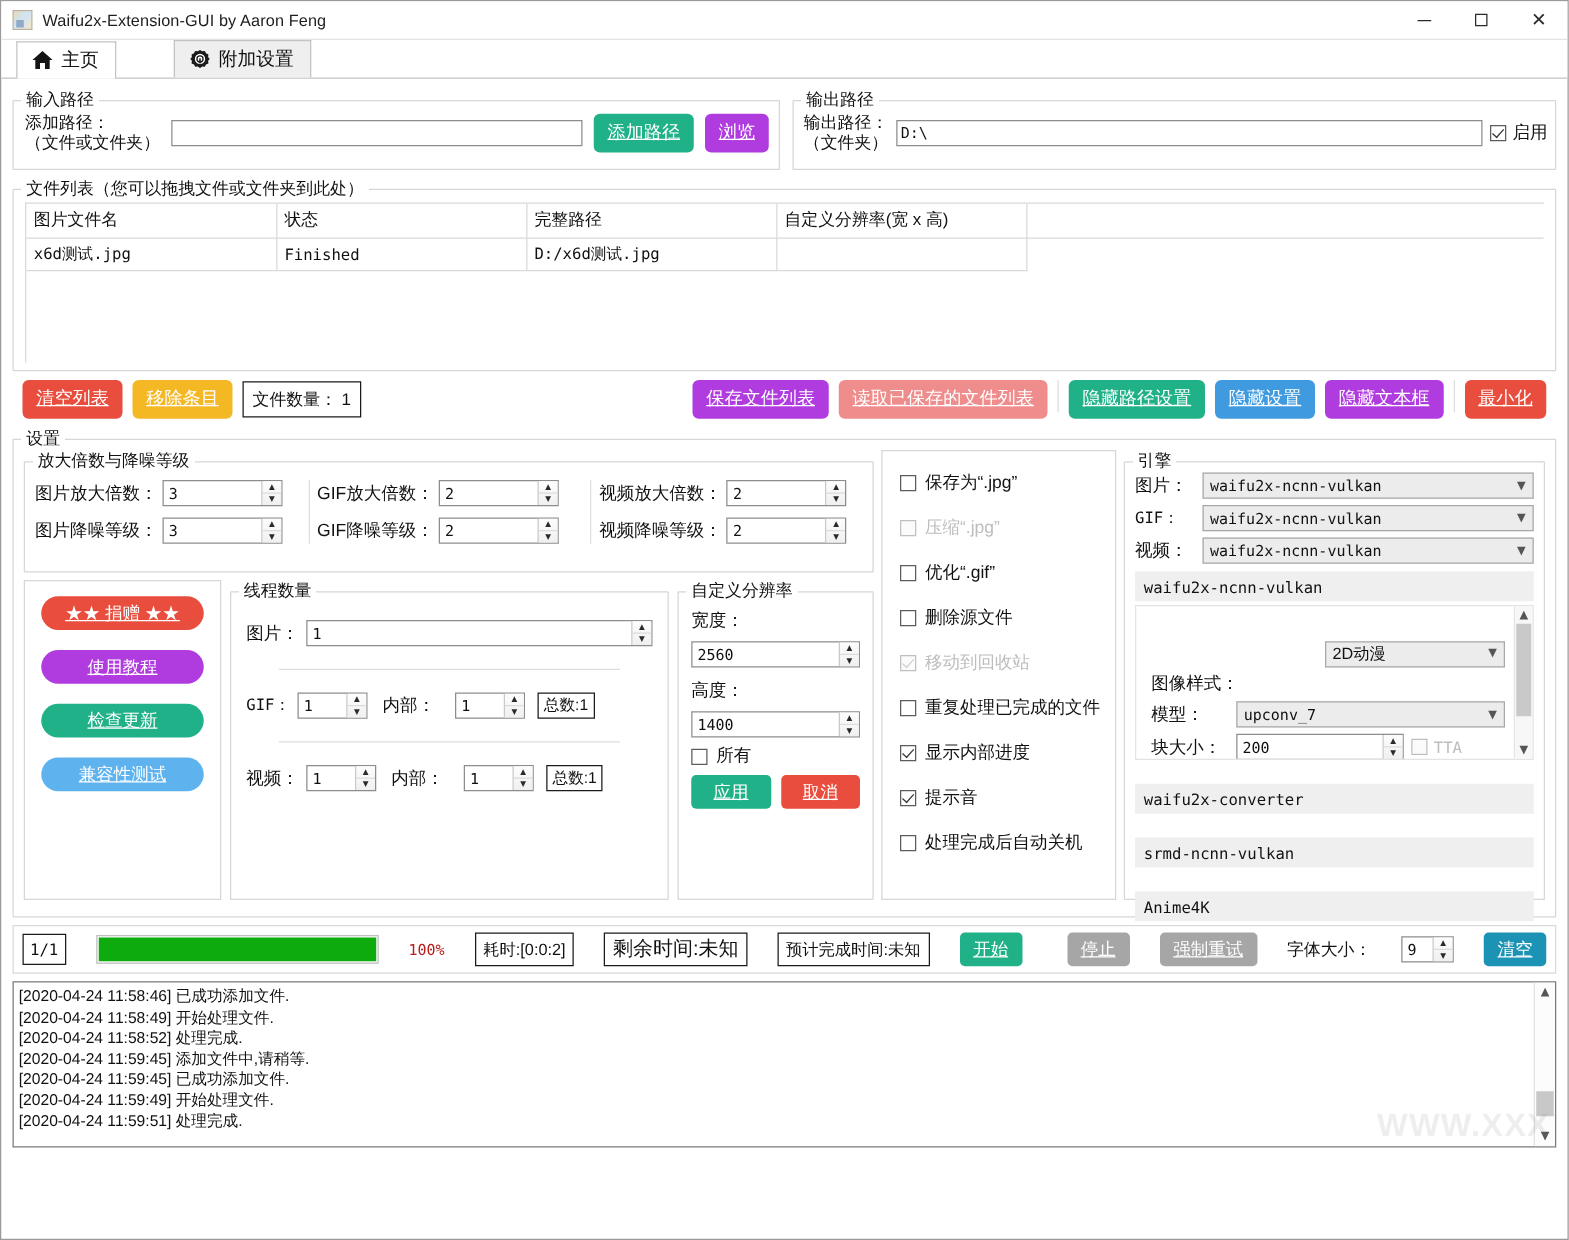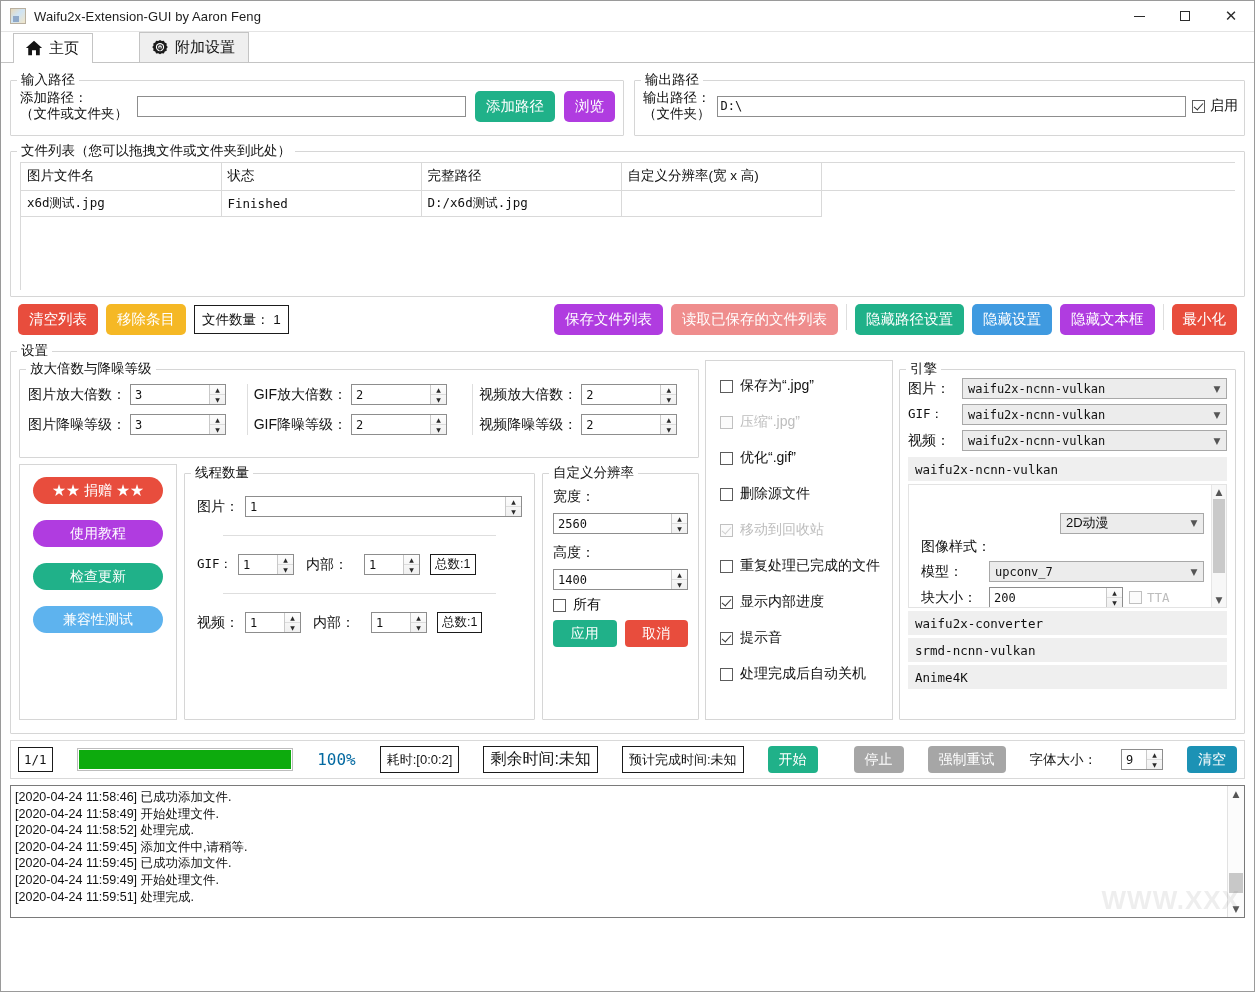--- a/index.html
+++ b/index.html
@@ -201,20 +201,21 @@
     border: none;
     border-radius: 5px;
     color: #fff;
     font-size: 14.5px;
     font-family: "Liberation Sans", sans-serif;
     padding: 0 11px;
     height: 31px;
     line-height: 31px;
     cursor: pointer;
     white-space: nowrap;
+    text-decoration: underline;
   }
   .btn.sm { height: 27px; line-height: 27px; font-size: 14px; border-radius: 4px; }
 
   .boxlabel {
     border: 1px solid #1b1b1b;
     background: #fff;
     font-size: 13.5px;
     color: #111;
     display: inline-flex;
     align-items: center;
@@ -300,21 +301,21 @@
   .engine-scroll .thumb { position:absolute; left:1px; right:1px; top:0; height:74px; background:#c9c9c9; }
 
   .enginebar {
     background: #efefef;
     height: 24px;
     display: flex; align-items: center;
     padding-left: 7px;
     font-family: "DejaVu Sans Mono", monospace;
     font-size: 12.5px;
     color: #111;
-    margin-top: 3px;
+    margin-top: 19px;
   }
 
   .watermark {
     position: absolute;
     right: 14px; bottom: 2px;
     font-size: 26px;
     font-weight: bold;
     color: rgba(120,120,120,0.13);
     letter-spacing: 1px;
     font-family: "Liberation Sans", sans-serif;
@@ -743,21 +744,21 @@
         </div>
       </fieldset>
     </div>
   </fieldset>
 
   <div style="display:flex; align-items:center; gap:24px; margin-top:6px; border:1px solid #d9d9d9; padding:5px 7px;">
     <div class="boxlabel" style="height:25px; font-family:'DejaVu Sans Mono',monospace; font-size:12.5px; padding:0 5px;">1/1</div>
     <div class="pbar">
       <div class="fill" id="pfill" style="width: 100%;"></div>
     </div>
-    <span style="font-family:'DejaVu Sans Mono',monospace; font-size:16px; color:#0369a1;">100%</span>
+    <span style="font-family:'DejaVu Sans Mono',monospace; font-size:12px; color:#b91c1c;">100%</span>
     <div class="boxlabel" style="height:27px; font-size:13px; padding:0 6px;">耗时:[0:0:2]</div>
     <div class="boxlabel" style="height:27px; font-size:16px; padding:0 6px;">剩余时间:未知</div>
     <div class="boxlabel" style="height:27px; font-size:13px; padding:0 6px;">预计完成时间:未知</div>
     <button class="btn sm" style="background:#20b189;">开始</button>
     <button class="btn sm" style="background:#a6a6a6;margin-left:12px;">停止</button>
     <button class="btn sm" style="background:#a6a6a6;">强制重试</button>
     <span class="lbl" style="font-size:13.5px;">字体大小：</span>
     <div class="spin" style="width:42px;">
       <input value="9" style="">
       <div class="arrows">

